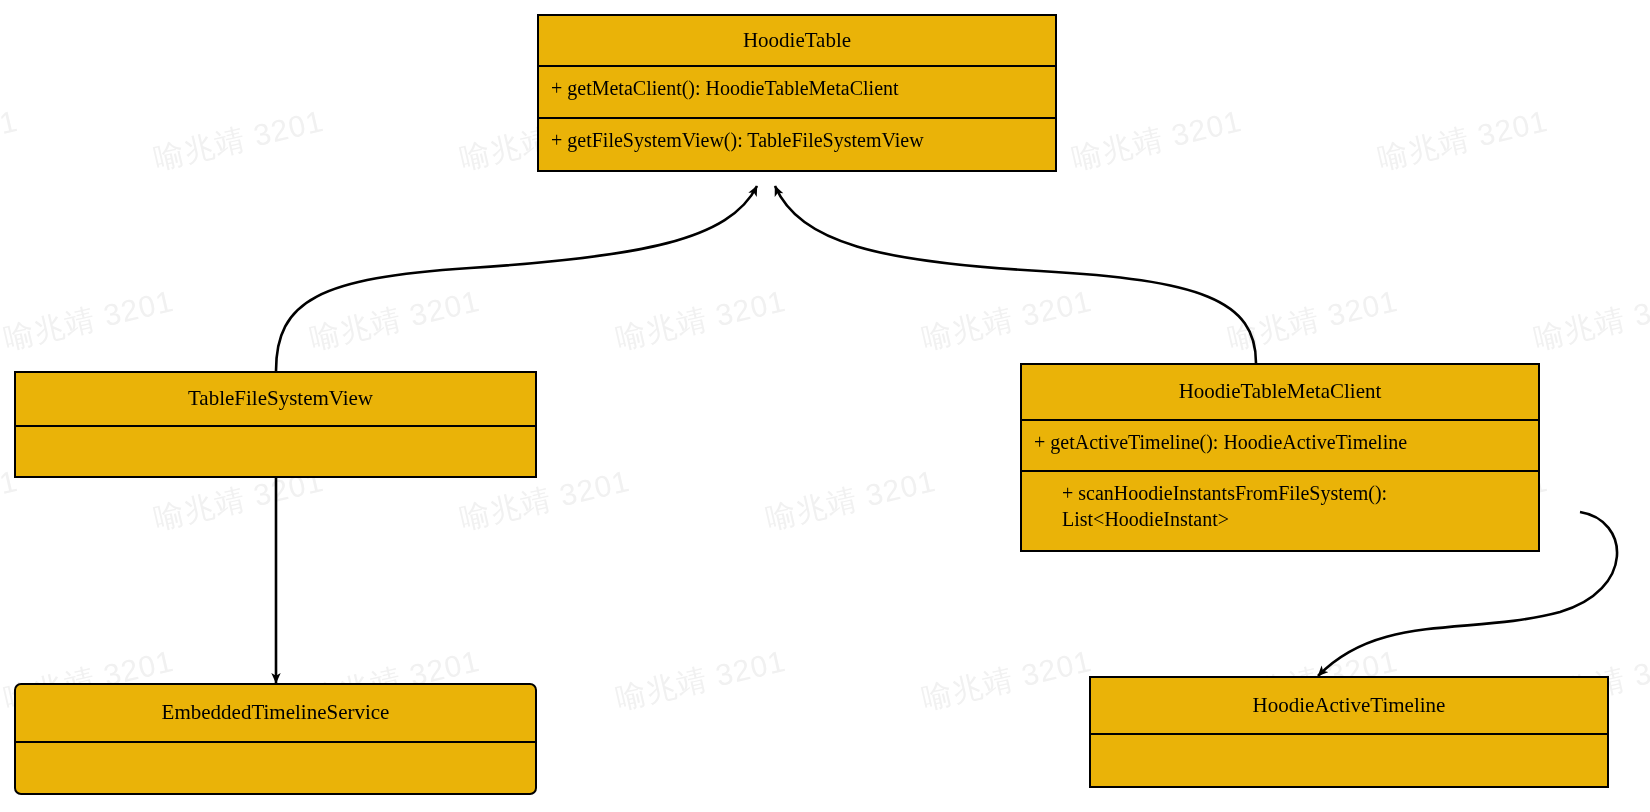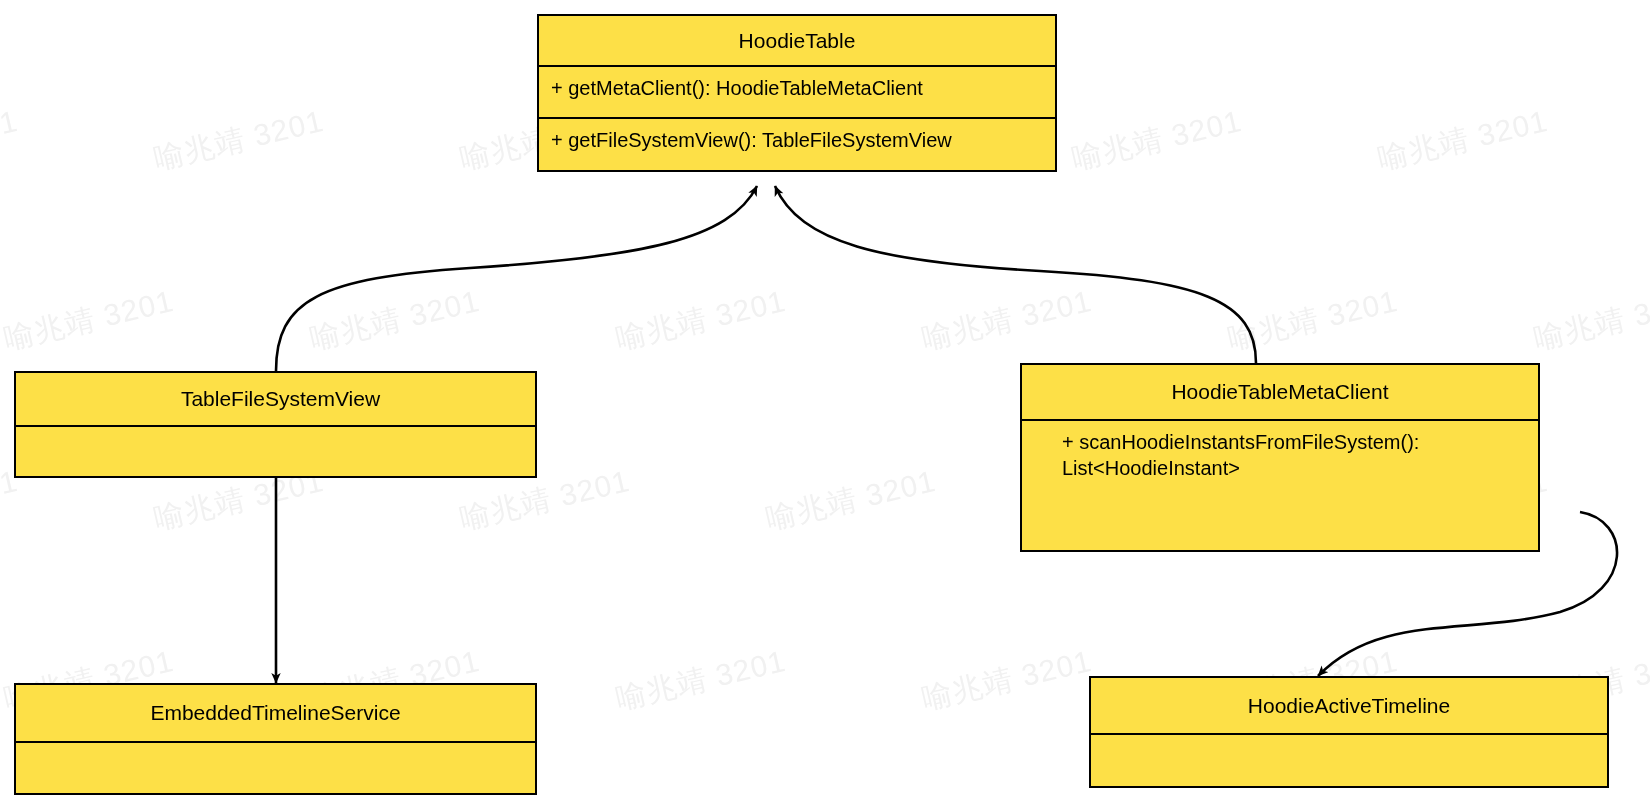--- a/index.html
+++ b/index.html
@@ -47,23 +47,24 @@
     width: 1650px;
     height: 812px;
     z-index: 1;
     pointer-events: none;
   }
 
   
   .uml-class {
     position: absolute;
     box-sizing: border-box;
-    background: #fde047;
+    background: #eab308;
     border: 2.5px solid #000000;
     z-index: 2;
+    font-family: Liberation Serif, serif;
   }
   .uml-class-name {
     box-sizing: border-box;
     width: 100%;
     text-align: center;
     font-size: 21px;
     line-height: 1.2;
     padding: 0 10px;
     display: flex;
     align-items: center;
@@ -146,24 +147,25 @@
     <div class="uml-compartment last" style="height:52px;">+ getFileSystemView(): TableFileSystemView</div>
   </div>
 
   <div class="uml-class" style="left:14px; top:371px; width:523px; height:107px;">
     <div class="uml-class-name" style="height:54px;padding-left:20px;">TableFileSystemView</div>
     <div class="uml-compartment last empty" style="height:48px;"></div>
   </div>
 
   <div class="uml-class" style="left:1020px; top:363px; width:520px; height:189px;">
     <div class="uml-class-name" style="height:56px;">HoodieTableMetaClient</div>
+    <div class="uml-compartment" style="height:51px;">+ getActiveTimeline(): HoodieActiveTimeline</div>
     <div class="uml-compartment last" style="height:77px;margin-left:28px;">+ scanHoodieInstantsFromFileSystem(): List&lt;HoodieInstant&gt;</div>
   </div>
 
-  <div class="uml-class" style="left:14px; top:683px; width:523px; height:112px;">
+  <div class="uml-class" style="left:14px; top:683px; width:523px; height:112px;border-radius:7px;">
     <div class="uml-class-name" style="height:58px;">EmbeddedTimelineService</div>
     <div class="uml-compartment last empty" style="height:49px;"></div>
   </div>
 
   <div class="uml-class" style="left:1056px; top:676px; width:520px; height:112px;margin-left:33px;">
     <div class="uml-class-name" style="height:57px;">HoodieActiveTimeline</div>
     <div class="uml-compartment last empty" style="height:50px;"></div>
   </div>
 
 </div>

